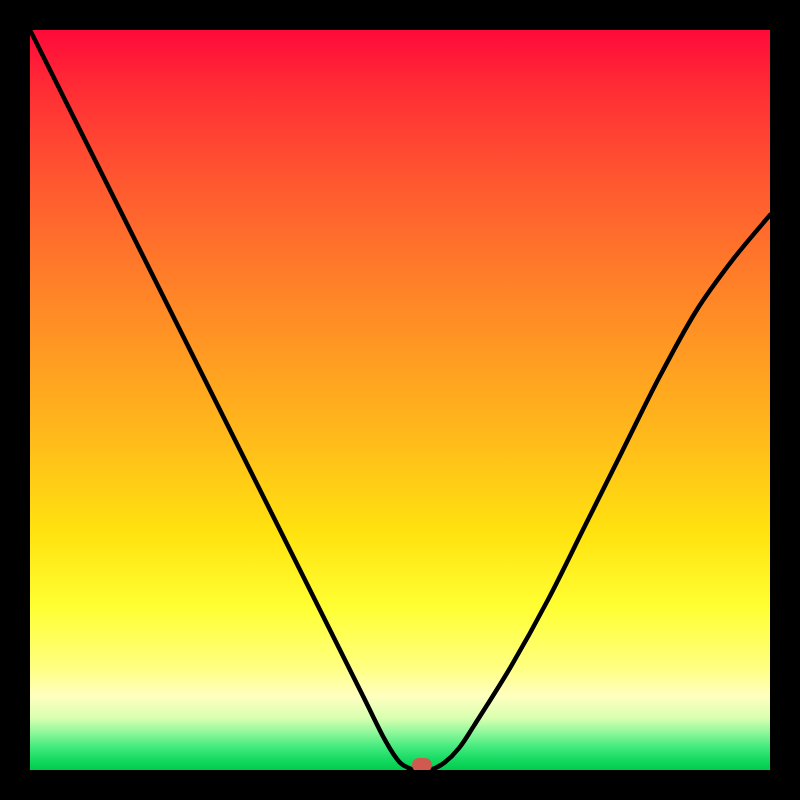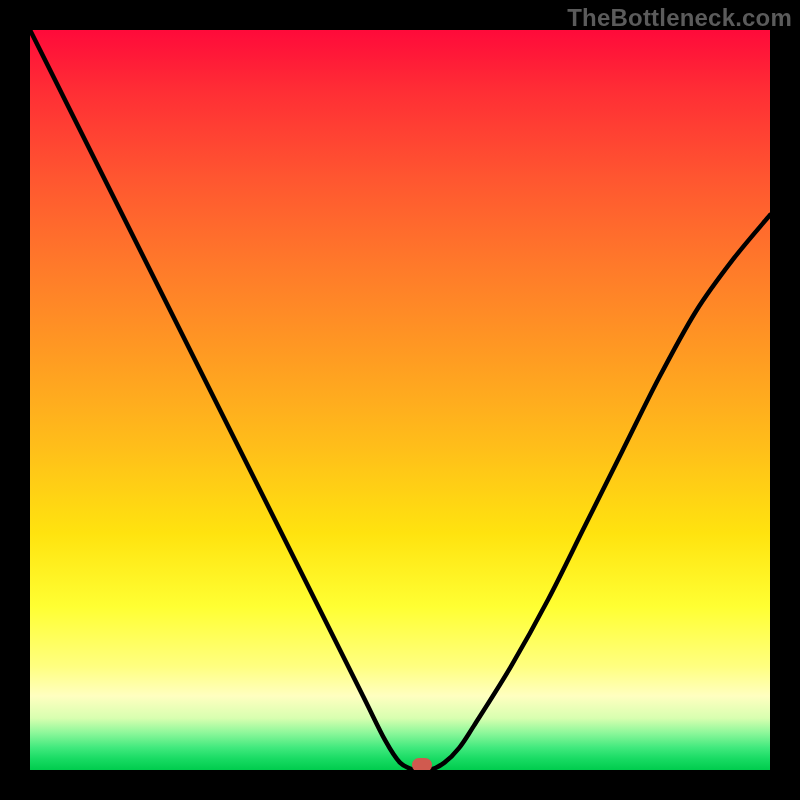--- a/index.html
+++ b/index.html
@@ -69,21 +69,20 @@
     height: 14px;
     border-radius: 7px;
     background: #d05a4f;
     transform: translate(-50%, -50%);
   }
 </style>
 </head>
 <body>
 
 <div class="frame">
-  <div class="watermark">TheBottleneck.com</div>
 
   <div class="plot-area">
     <div class="gradient-bg"></div>
 
     <svg class="curve" viewBox="0 0 740 740" preserveAspectRatio="none">
       <path id="curve-path" fill="none" stroke="#000" stroke-width="4.5" stroke-linecap="round" stroke-linejoin="round" d="M 0 0 C 6.166666666666667 12.333333333333334, 24.666666666666664 49.33333333333333, 37 74 C 49.333333333333336 98.66666666666667, 61.666666666666664 123.33333333333333, 74 148 C 86.33333333333333 172.66666666666666, 98.66666666666667 197.33333333333334, 111 222 C 123.33333333333333 246.66666666666666, 135.66666666666666 271.3333333333333, 148 296 C 160.33333333333334 320.6666666666667, 172.66666666666666 345.3333333333333, 185 370 C 197.33333333333334 394.6666666666667, 209.66666666666666 419.3333333333333, 222 444 C 234.33333333333334 468.6666666666667, 246.66666666666666 493.3333333333333, 259 518 C 271.3333333333333 542.6666666666666, 283.6666666666667 567.3333333333334, 296 592 C 308.3333333333333 616.6666666666666, 323.1333333333333 646.2666666666667, 333 666 C 342.8666666666667 685.7333333333333, 349.0333333333333 699.3, 355.2 710.4 C 361.3666666666667 721.5, 365.06666666666666 727.6666666666667, 370 732.6 C 374.93333333333334 737.5333333333333, 379.8666666666667 738.7666666666667, 384.8 740 C 389.73333333333335 741.2333333333333, 394.6666666666667 741.2333333333333, 399.6 740 C 404.53333333333336 738.7666666666667, 409.4666666666667 736.3000000000001, 414.40000000000003 732.6 C 419.33333333333337 728.9, 424.26666666666665 723.9666666666666, 429.2 717.8 C 434.1333333333333 711.6333333333333, 435.3666666666667 709.1666666666667, 444 695.6 C 452.6333333333333 682.0333333333333, 468.6666666666667 657.3666666666667, 481 636.4 C 493.3333333333333 615.4333333333333, 505.6666666666667 593.2333333333333, 518 569.8 C 530.3333333333334 546.3666666666666, 542.6666666666666 520.4666666666666, 555 495.79999999999995 C 567.3333333333334 471.1333333333333, 579.6666666666666 446.4666666666667, 592 421.8 C 604.3333333333334 397.1333333333333, 616.6666666666666 371.2333333333333, 629 347.79999999999995 C 641.3333333333334 324.3666666666666, 653.6666666666666 300.9333333333333, 666 281.2 C 678.3333333333334 261.4666666666667, 690.6666666666666 245.43333333333337, 703 229.40000000000003 C 715.3333333333334 213.3666666666667, 733.8333333333334 192.4, 740 185"></path>
     </svg>
 
     <div id="marker" class="marker" style="left: 392.2px; top: 735px;"></div>
   </div>

